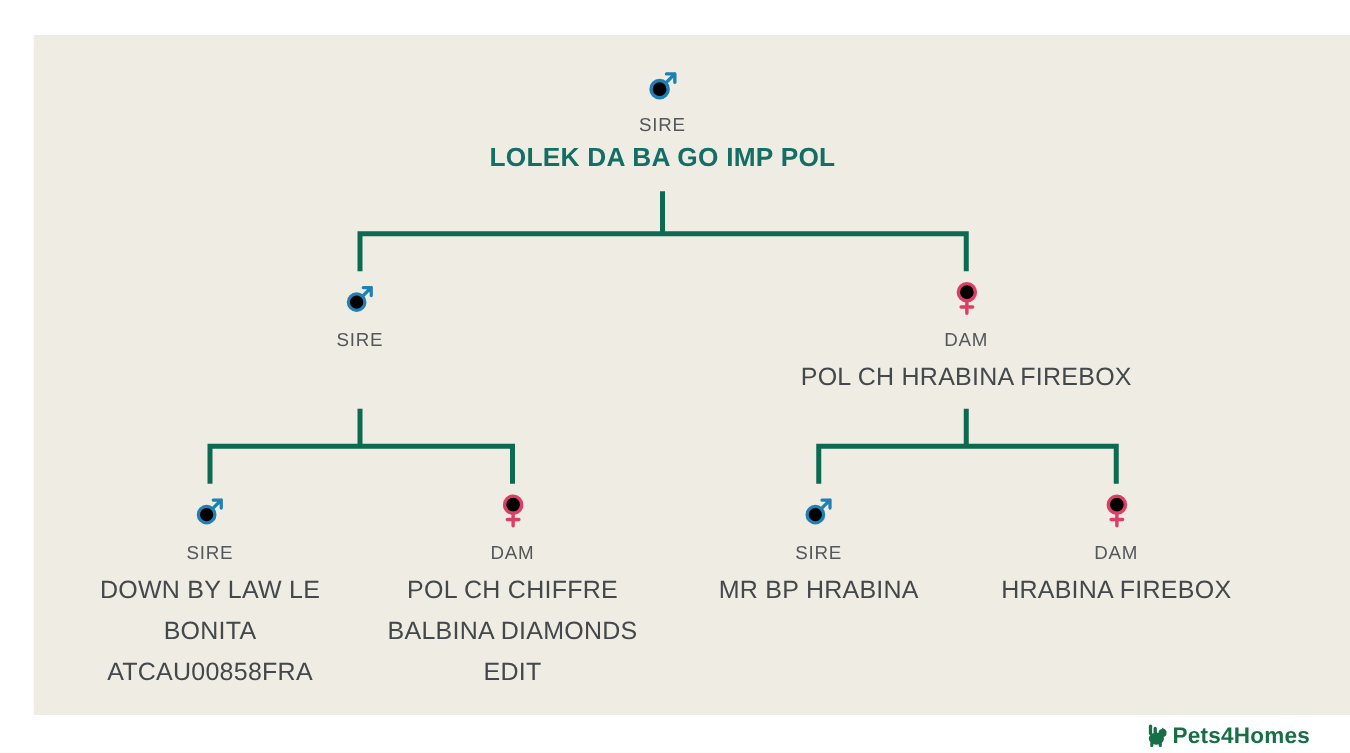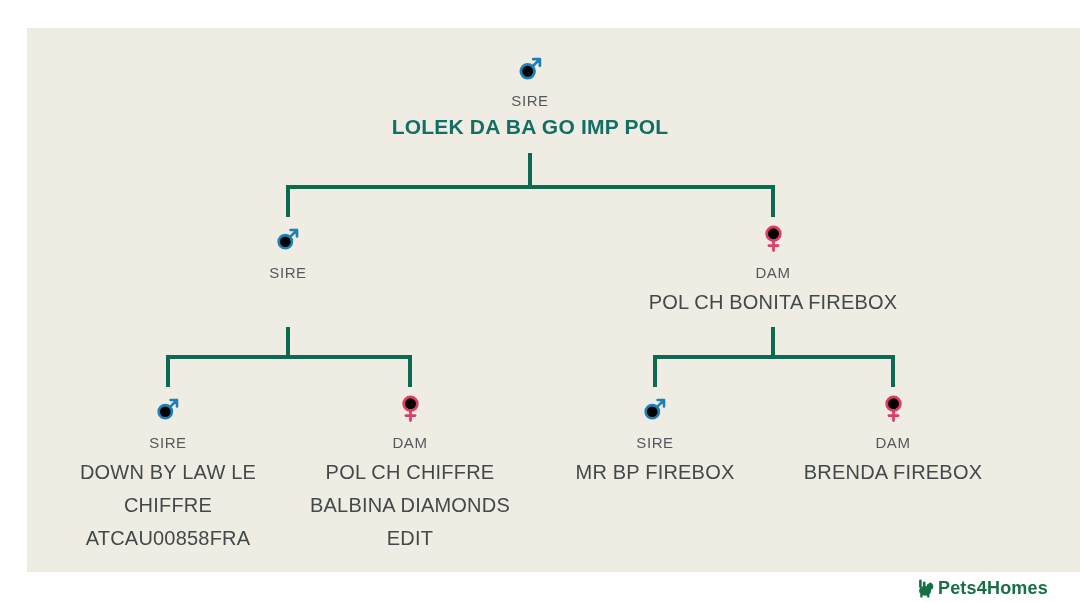--- a/index.html
+++ b/index.html
@@ -68,33 +68,33 @@
     </div>
 
     <div class="node node-g2-1">
       <span class="sym female">
         <svg width="21" height="28" viewBox="0 0 20 26" stroke-width="2.6" stroke-linecap="round" stroke-linejoin="round">
           <circle cx="10" cy="8" r="6.5"></circle>
           <path d="M10 14.5 V24 M5.6 19.3 H14.4"></path>
         </svg>
       </span>
       <div class="role">DAM</div>
-      <div class="name">POL CH BONITA FIREBOX</div>
+      <div class="name">POL CH HRABINA FIREBOX</div>
     </div>
 
     <div class="node node-g3-0">
       <span class="sym male">
         <svg width="24" height="24" viewBox="0 0 24 24" stroke-width="2.6" stroke-linecap="round" stroke-linejoin="round">
           <circle cx="9.3" cy="14.7" r="6.6"></circle>
           <path d="M14.1 9.9 L21 3 M14.6 3 H21 M21 3 V9.4"></path>
         </svg>
       </span>
       <div class="role">SIRE</div>
       <div class="name">DOWN BY LAW LE
-CHIFFRE
+BONITA
 ATCAU00858FRA</div>
     </div>
 
     <div class="node node-g3-1">
       <span class="sym female">
         <svg width="21" height="28" viewBox="0 0 20 26" stroke-width="2.6" stroke-linecap="round" stroke-linejoin="round">
           <circle cx="10" cy="8" r="6.5"></circle>
           <path d="M10 14.5 V24 M5.6 19.3 H14.4"></path>
         </svg>
       </span>
@@ -105,32 +105,32 @@
     </div>
 
     <div class="node node-g3-2">
       <span class="sym male">
         <svg width="24" height="24" viewBox="0 0 24 24" stroke-width="2.6" stroke-linecap="round" stroke-linejoin="round">
           <circle cx="9.3" cy="14.7" r="6.6"></circle>
           <path d="M14.1 9.9 L21 3 M14.6 3 H21 M21 3 V9.4"></path>
         </svg>
       </span>
       <div class="role">SIRE</div>
-      <div class="name">MR BP FIREBOX</div>
+      <div class="name">MR BP HRABINA</div>
     </div>
 
     <div class="node node-g3-3">
       <span class="sym female">
         <svg width="21" height="28" viewBox="0 0 20 26" stroke-width="2.6" stroke-linecap="round" stroke-linejoin="round">
           <circle cx="10" cy="8" r="6.5"></circle>
           <path d="M10 14.5 V24 M5.6 19.3 H14.4"></path>
         </svg>
       </span>
       <div class="role">DAM</div>
-      <div class="name">BRENDA FIREBOX</div>
+      <div class="name">HRABINA FIREBOX</div>
     </div>
 
   </div>
 
   <a class="logo">
     <span>
       <svg width="17" height="19" viewBox="0 0 18 20">
         <rect x="2.2" y="0.5" width="2.8" height="9" rx="1.4"></rect>
         <rect x="6.2" y="2.5" width="2.8" height="7" rx="1.4"></rect>
         <ellipse cx="8.6" cy="12.5" rx="6.4" ry="5.2"></ellipse>

